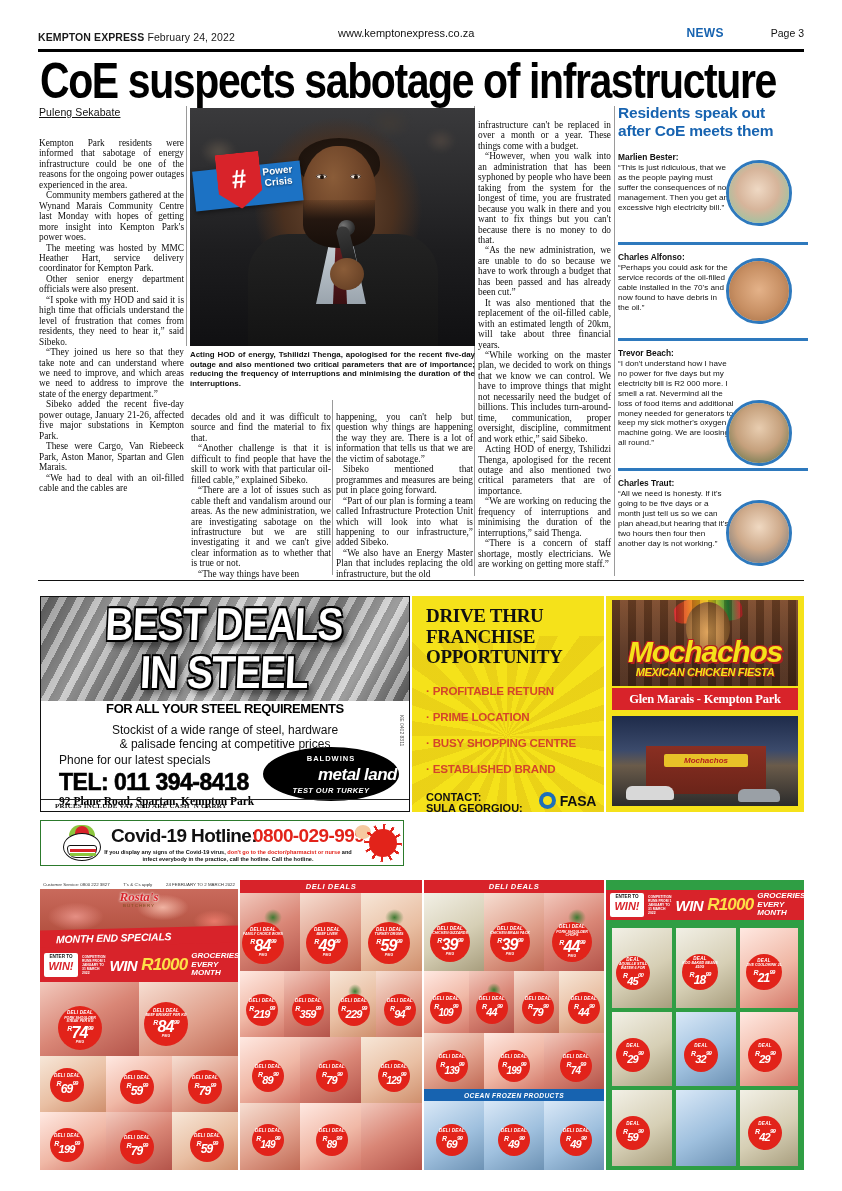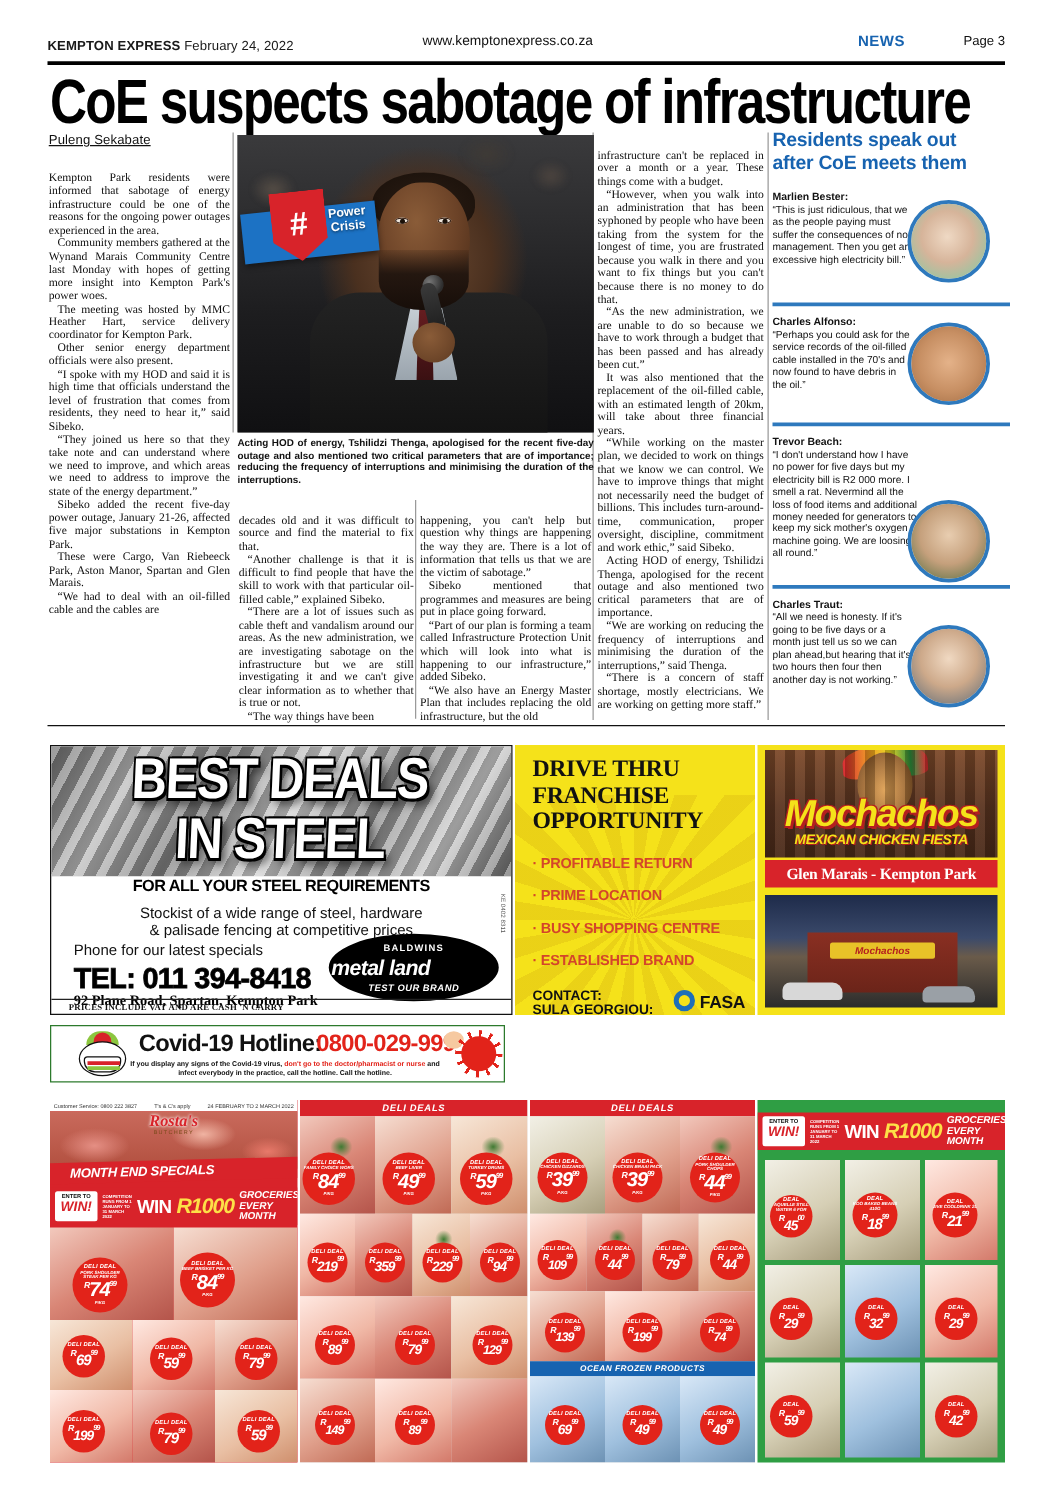--- a/index.html
+++ b/index.html
@@ -143,21 +143,21 @@
   .steel-phone-lbl { position:absolute; left:18px; top:156px; font-family:"Liberation Sans",sans-serif; font-size:12px; color:#111;}
   .steel-tel { position:absolute; left:18px; top:172px; font-family:"Liberation Sans",sans-serif; font-weight:700; font-size:23px; color:#000;
     letter-spacing:-.5px; -webkit-text-stroke:0.6px #000;}
   .steel-addr { position:absolute; left:18px; top:198px; font-family:"Liberation Serif",serif; font-weight:700; font-size:11.5px; color:#000;}
   .steel-foot { position:absolute; left:0; bottom:0; width:100%; border-top:1.2px solid #222; padding:2px 0 1px 14px;
     font-family:"Liberation Serif",serif; font-weight:700; font-size:7px; letter-spacing:.2px; color:#111;}
   .steel-logo { position:absolute; right:10px; top:150px; width:136px; height:54px; border-radius:50%;
     background:#000; border:2px solid #000; }
   .steel-logo .bw { position:absolute; left:0; top:5px; width:100%; text-align:center; color:#fff;
     font-family:"Liberation Sans",sans-serif; font-weight:700; font-size:7.5px; letter-spacing:1px;}
-  .steel-logo .ml { position:absolute; left:0; top:16px; width:100%; text-align:left; color:#fff;
+  .steel-logo .ml { position:absolute; left:0; top:16px; width:100%; text-align:right; color:#fff;
     font-family:"Liberation Sans",sans-serif; font-weight:700; font-size:17px; font-style:italic; letter-spacing:-.5px;}
   .steel-logo .tm { position:absolute; left:0; bottom:4px; width:100%; text-align:center; color:#fff;
     font-family:"Liberation Sans",sans-serif; font-weight:700; font-size:7.5px; font-style:italic; letter-spacing:.4px;}
   .steel-vert { position:absolute; right:4px; top:118px; font-size:5px; color:#555; writing-mode:vertical-rl;
     font-family:"Liberation Sans",sans-serif;}
 
   
   .ad-drive { position:absolute; left:412px; top:596px; width:192px; height:216px; background:#f5e21a; overflow:hidden;}
   .ad-drive:before { content:""; position:absolute; left:-20px; top:40px; width:230px; height:200px;
     background: repeating-conic-gradient(from 0deg at 50% 50%, rgba(226,196,20,.55) 0deg 9deg, rgba(245,226,26,0) 9deg 18deg);}
@@ -240,21 +240,21 @@
   .fl-logo .s { font-family:"Liberation Sans",sans-serif; font-size:4.4px; color:#7a4a1a; letter-spacing:1px;}
   .fl-mes { position:absolute; left:0; top:48px; width:100%; height:17px; background:#d8232a; transform:skewY(-1.5deg);
     display:flex; align-items:center; padding-left:16px;
     font-family:"Liberation Sans",sans-serif; font-weight:700; font-style:italic; font-size:10.5px; color:#fff; letter-spacing:-.2px;}
   .fl-win { position:absolute; left:0; width:100%; height:30px; background:#d8232a; display:flex; align-items:center; gap:4px; padding-left:4px;}
   .fl-win.a { top:70px; }
   .fl-win.d { top:10px; }
   .fl-enter { width:34px; height:24px; background:#fff; border-radius:2px; position:relative; flex:0 0 auto;}
   .fl-enter .e1 { position:absolute; left:0; top:1px; width:100%; text-align:center; font-family:"Liberation Sans",sans-serif; font-weight:700; font-size:4.6px; color:#111;}
   .fl-enter .e2 { position:absolute; left:0; top:7px; width:100%; text-align:center; font-family:"Liberation Sans",sans-serif; font-weight:700; font-style:italic; font-size:11px; color:#d8232a; line-height:12px;}
-  .fl-winbig { font-family:"Liberation Sans",sans-serif; font-weight:700; color:#fff; font-size:15px; letter-spacing:-.5px;}
+  .fl-winbig { font-family:"Liberation Sans",sans-serif; font-weight:700; font-style:italic; color:#fff; font-size:15px; letter-spacing:-.5px;}
   .fl-winr { font-family:"Liberation Sans",sans-serif; font-weight:700; font-style:italic; color:#fde047; font-size:17px; letter-spacing:-.8px;}
   .fl-wingr { font-family:"Liberation Sans",sans-serif; font-weight:700; font-style:italic; color:#fff; font-size:8px; line-height:8.5px;}
 
   .fl-deli { position:absolute; left:0; width:100%; height:13px; background:#d8232a; color:#fff;
     display:flex; align-items:center; justify-content:center;
     font-family:"Liberation Sans",sans-serif; font-weight:700; font-style:italic; font-size:7.5px; letter-spacing:.6px;}
 
   .prod { position:absolute; overflow:hidden; background:#efe3dd; }
   .prod.m1 { background: linear-gradient(150deg,#f2c9bd 0%, #d98676 50%, #b4544a 100%); }
   .prod.m2 { background: linear-gradient(150deg,#f6ded2 0%, #e0a08c 55%, #c06a55 100%); }
@@ -411,21 +411,21 @@
     <div class="steel-sub">
       <span>Stockist of a wide range of steel, hardware</span><br>
       <span>&amp; palisade fencing at competitive prices</span>
     </div>
     <div class="steel-phone-lbl">Phone for our latest specials</div>
     <div class="steel-tel">TEL: 011 394-8418</div>
     <div class="steel-addr">92 Plane Road, Spartan, Kempton Park</div>
     <div class="steel-logo">
       <div class="bw">BALDWINS</div>
       <div class="ml">metal land</div>
-      <div class="tm">TEST OUR BRAND</div>
+      <div class="tm">TEST OUR TURKEY</div>
     </div>
     <div class="steel-vert">KE 0402 8311</div>
     <div class="steel-foot">PRICES INCLUDE VAT AND ARE CASH 'N CARRY</div>
   </div>
 
   <div class="ad-drive">
     <div class="dt-h">DRIVE THRU FRANCHISE OPPORTUNITY</div>
     <div class="dt-list">
       <div class="dt-li">· PROFITABLE RETURN</div>
       <div class="dt-li">· PRIME LOCATION</div>

